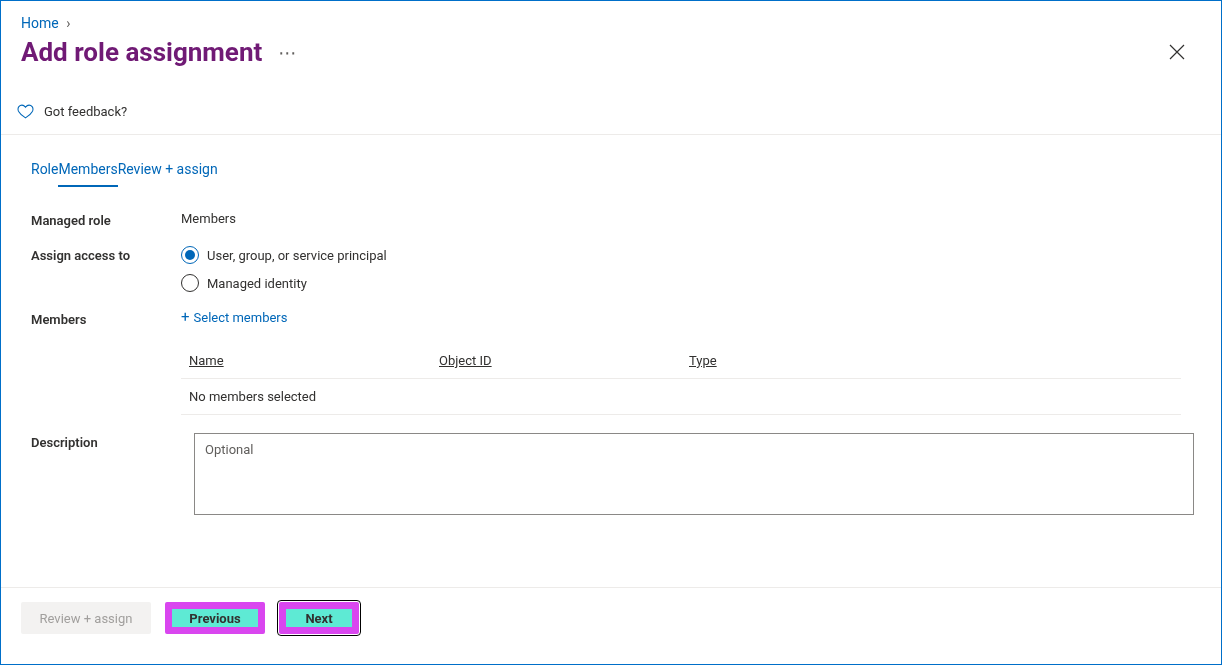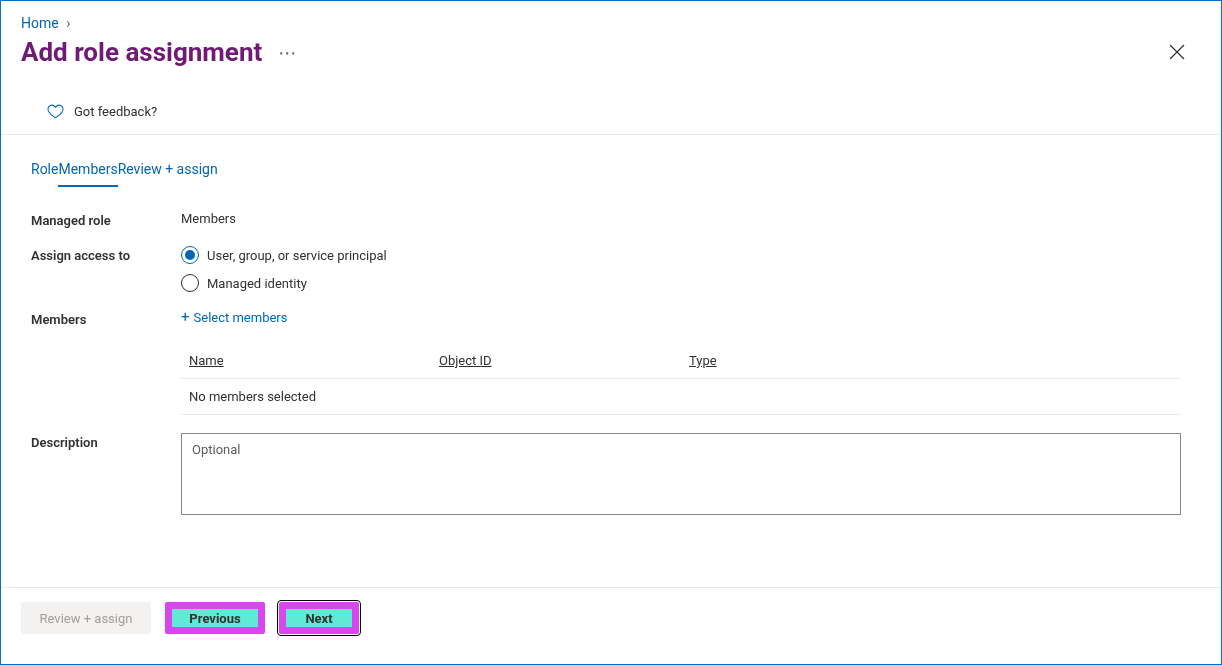--- a/index.html
+++ b/index.html
@@ -64,21 +64,21 @@
       left: 0;
       right: 0;
       bottom: 78px;
       overflow-y: scroll;
       overflow-x: hidden;
     }
     
     .feedback-row {
       display: flex;
       align-items: center;
-      padding: 12px 46px 14px;
+      padding: 12px 16px 14px;
       border-bottom: 1px solid #edebe9;
       gap: 10px;
       color: #323130;
       cursor: pointer;
     }
     .heart-icon svg { width: 17px; height: 17px; display:block; stroke:#0067b8; fill:none; stroke-width:1.5; }
     
     .tabs {
       display: flex;
       padding: 22px 30px 0;
@@ -148,20 +148,21 @@
     
     .desc-textarea {
       width: 100%;
       max-width: 1000px;
       height: 82px;
       border: 1px solid #8a8886;
       padding: 8px 10px;
       font-family: inherit;
       font-size: 13px;
       resize: none;
+      margin-left: 13px;
     }
     .desc-textarea::placeholder { color:#605e5c; }
     
     .footer {
       position: absolute;
       bottom: 16px;
       left: 0; right: 0;
       padding: 14px 20px;
       border-top: 1px solid #edebe9;
       display: flex;

